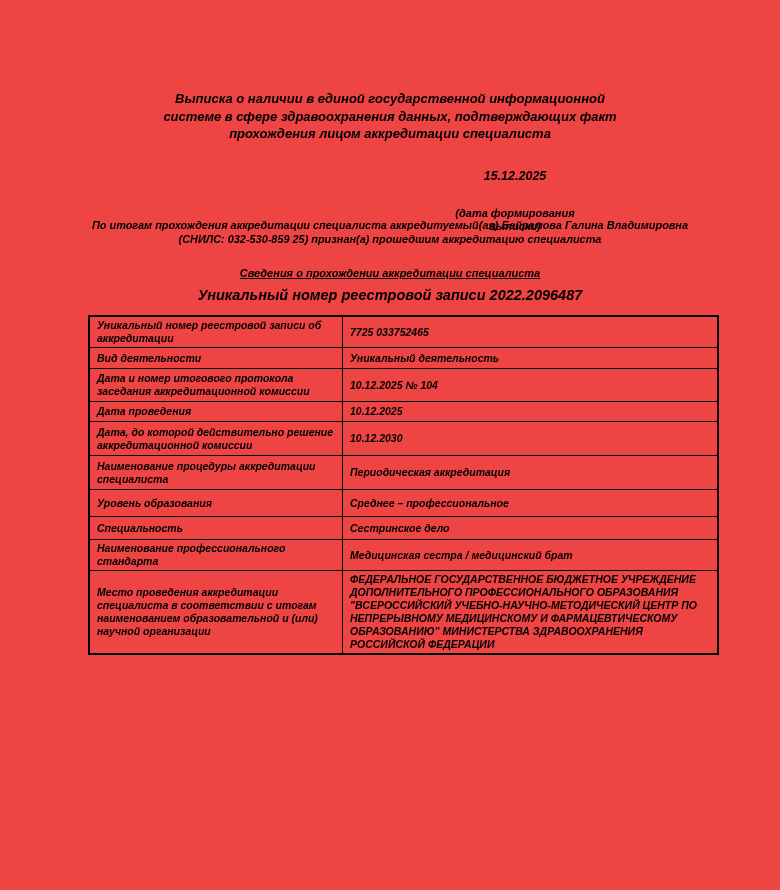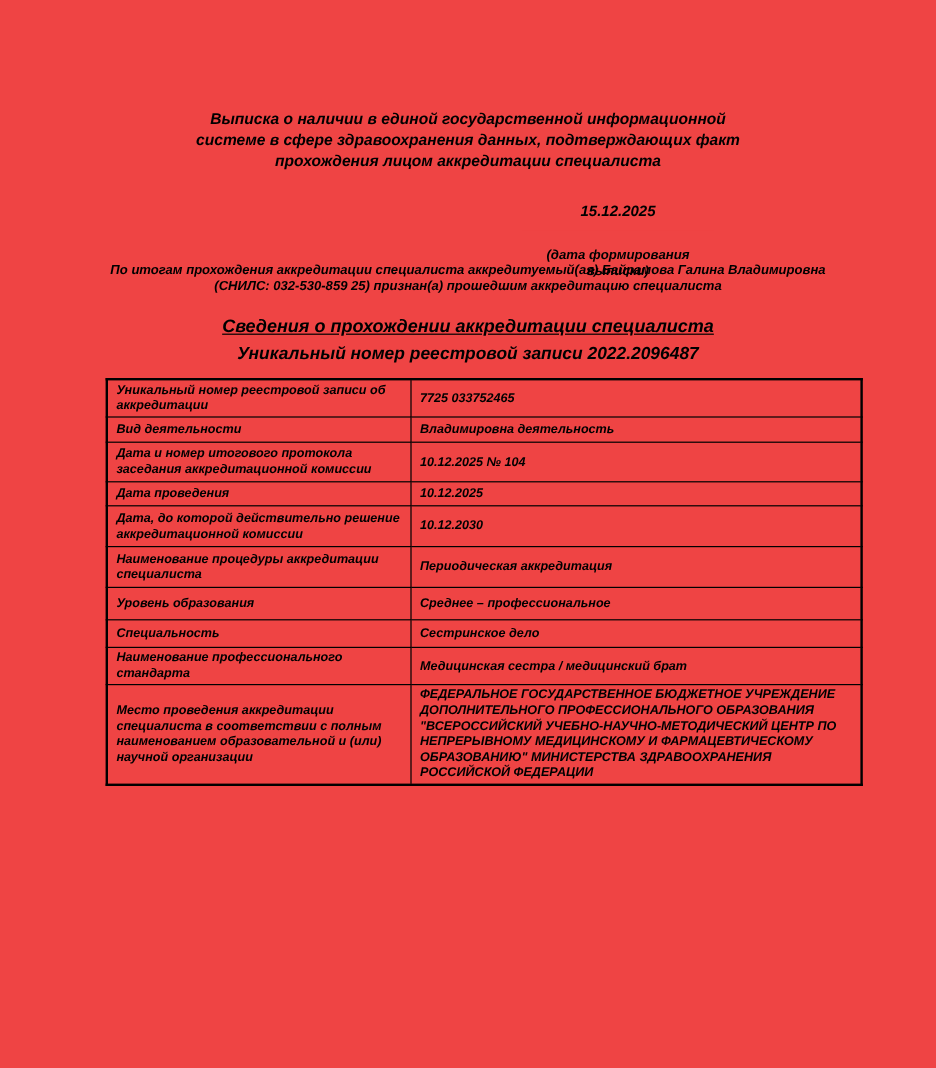--- a/index.html
+++ b/index.html
@@ -35,21 +35,21 @@
     padding-top:15px;
   }
   .result-paragraph{
     position:absolute;top:219px;left:80px;width:620px;
     text-align:center;
     font-size:10.9px;line-height:13.5px;
   }
   .section-heading{
     position:absolute;top:266px;left:0;width:780px;
     text-align:center;
-    font-size:15px;line-height:14px;
+    font-size:11px;line-height:14px;
     text-decoration:underline;
   }
   .registry-heading{
     position:absolute;top:287px;left:0;width:780px;
     text-align:center;
     font-size:14.5px;line-height:17px;
   }
   table.details{
     position:absolute;top:315px;left:88px;
     width:602px;
@@ -98,21 +98,21 @@
   <div class="registry-heading">Уникальный номер реестровой записи 2022.2096487</div>
 
   <table class="details">
     <tbody>
       <tr class="r0">
         <td class="col-label">Уникальный номер реестровой записи об аккредитации</td>
         <td class="col-value">7725 033752465</td>
       </tr>
       <tr class="r1">
         <td class="col-label">Вид деятельности</td>
-        <td class="col-value">Владимировна деятельность</td>
+        <td class="col-value">Уникальный деятельность</td>
       </tr>
       <tr class="r2">
         <td class="col-label">Дата и номер итогового протокола заседания аккредитационной комиссии</td>
         <td class="col-value">10.12.2025 № 104</td>
       </tr>
       <tr class="r3">
         <td class="col-label">Дата проведения</td>
         <td class="col-value">10.12.2025</td>
       </tr>
       <tr class="r4">
@@ -129,19 +129,19 @@
       </tr>
       <tr class="r7">
         <td class="col-label">Специальность</td>
         <td class="col-value">Сестринское дело</td>
       </tr>
       <tr class="r8">
         <td class="col-label">Наименование профессионального стандарта</td>
         <td class="col-value">Медицинская сестра / медицинский брат</td>
       </tr>
       <tr class="r9">
-        <td class="col-label">Место проведения аккредитации специалиста в соответствии с полным наименованием образовательной и (или) научной организации</td>
+        <td class="col-label">Место проведения аккредитации специалиста в соответствии с итогам наименованием образовательной и (или) научной организации</td>
         <td class="col-value">ФЕДЕРАЛЬНОЕ ГОСУДАРСТВЕННОЕ БЮДЖЕТНОЕ УЧРЕЖДЕНИЕ ДОПОЛНИТЕЛЬНОГО ПРОФЕССИОНАЛЬНОГО ОБРАЗОВАНИЯ "ВСЕРОССИЙСКИЙ УЧЕБНО-НАУЧНО-МЕТОДИЧЕСКИЙ ЦЕНТР ПО НЕПРЕРЫВНОМУ МЕДИЦИНСКОМУ И ФАРМАЦЕВТИЧЕСКОМУ ОБРАЗОВАНИЮ" МИНИСТЕРСТВА ЗДРАВООХРАНЕНИЯ РОССИЙСКОЙ ФЕДЕРАЦИИ</td>
       </tr>
     </tbody>
   </table>
 
 </div>
 
 </body></html>

